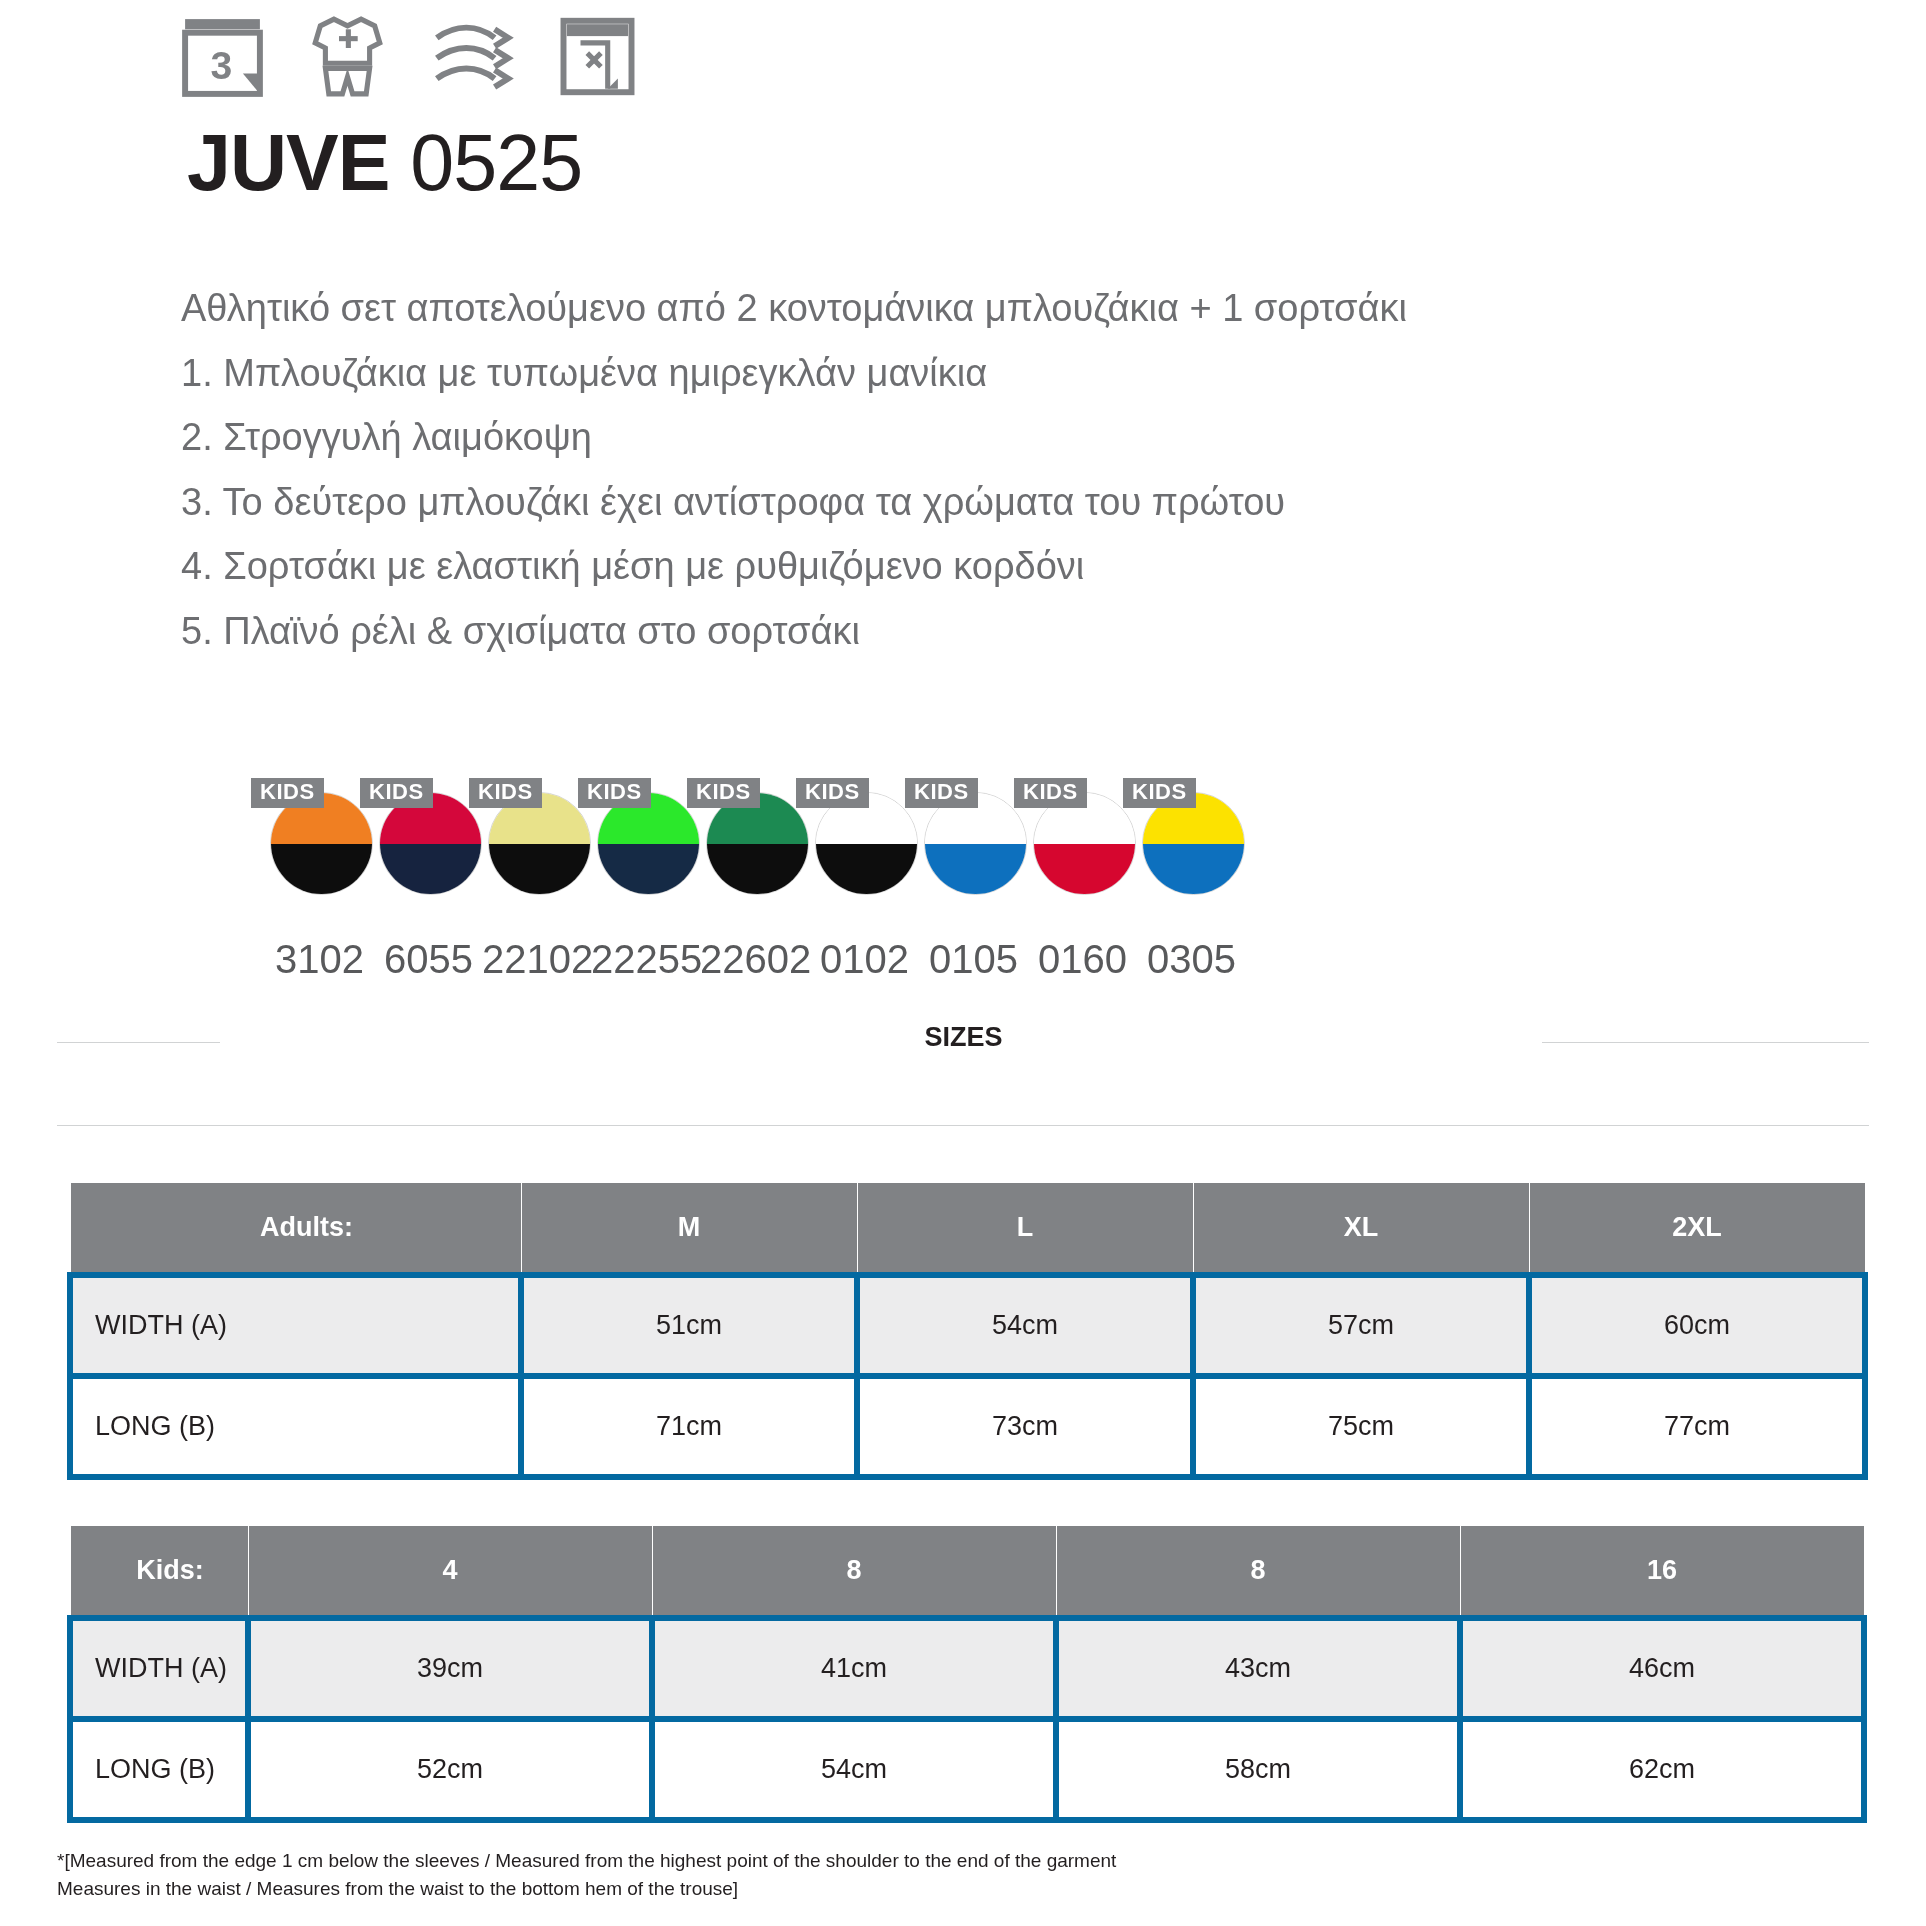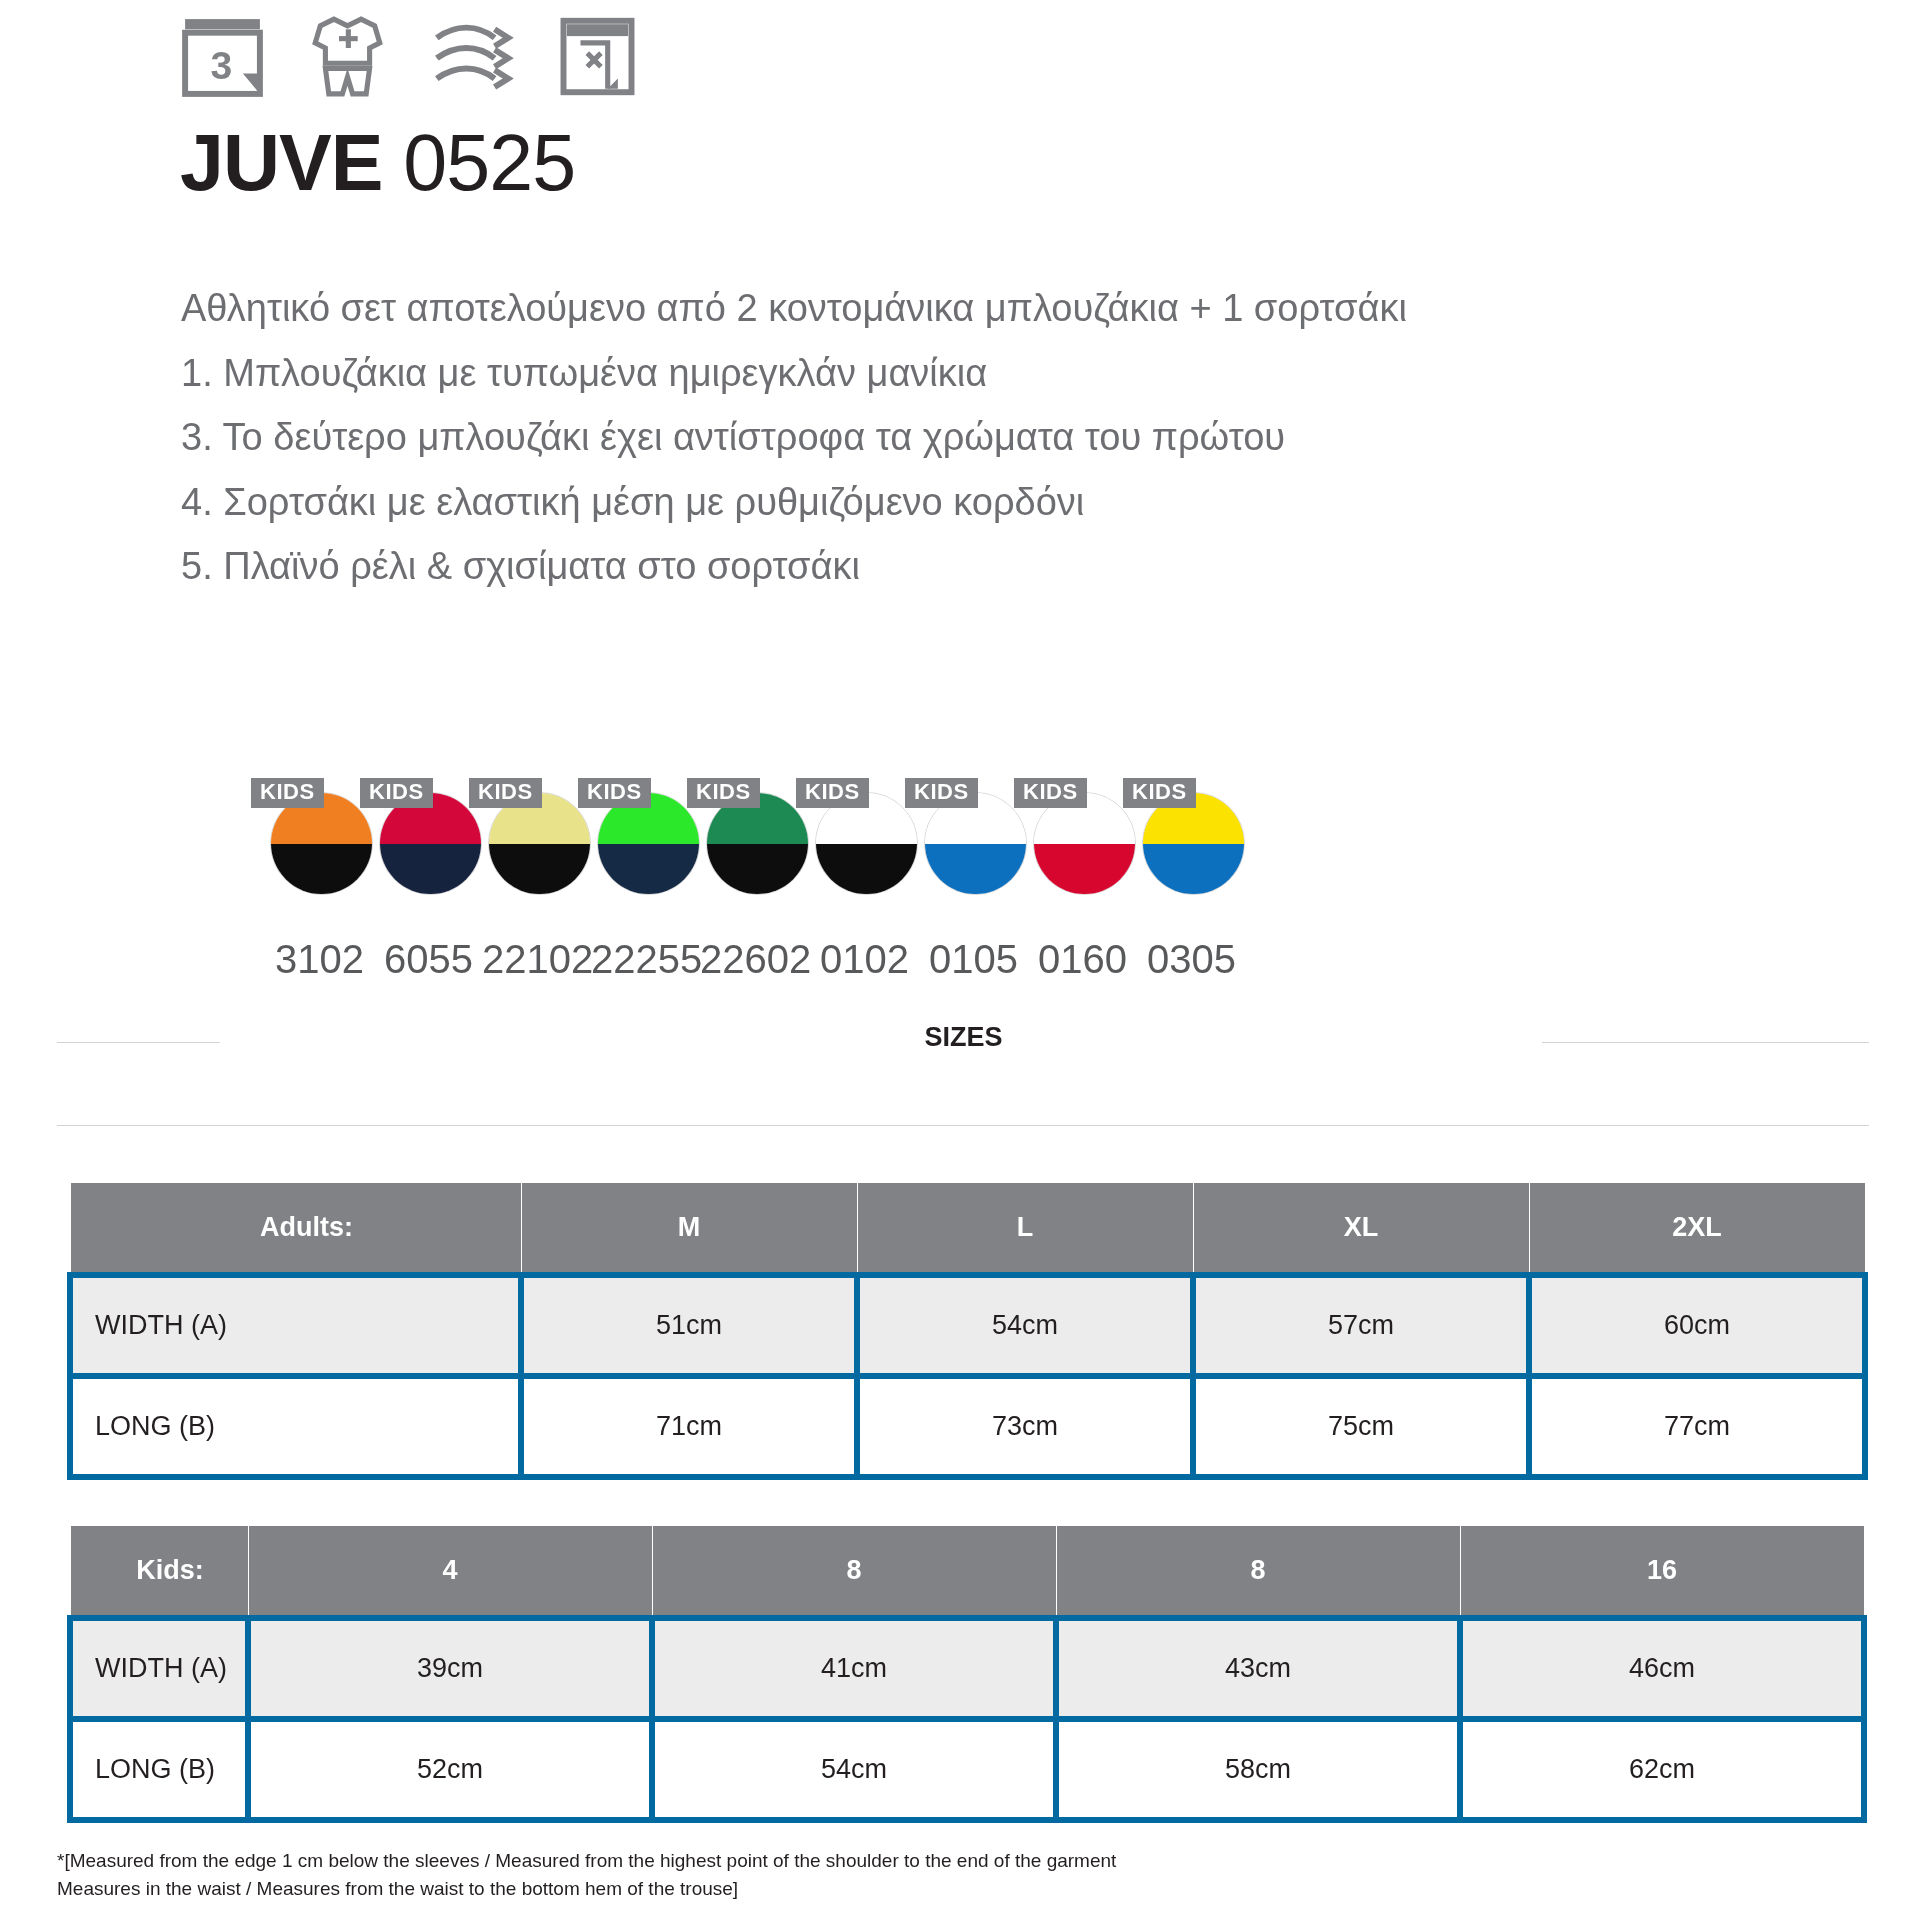--- a/index.html
+++ b/index.html
@@ -34,21 +34,21 @@
   }
   .care-icon {
     width: 85px;
     height: 85px;
     display: block;
   }
 
   
   .title {
     position: absolute;
-    left: 180px;
+    left: 187px;
     top: 117px;
     font-size: 79px;
     letter-spacing: -1px;
     color: #231f20;
     white-space: nowrap;
   }
   .title .bold {
     font-weight: bold;
   }
   .title .light {
@@ -275,20 +275,21 @@
     </svg>
   </div>
 
   <div class="title">
     <span class="bold">JUVE</span><span> </span><span class="light">0525</span>
   </div>
 
   <div class="desc">
     <p>Αθλητικό σετ αποτελούμενο από 2 κοντομάνικα μπλουζάκια + 1 σορτσάκι</p>
     <p>1. Μπλουζάκια με τυπωμένα ημιρεγκλάν μανίκια</p>
+    <p>2. Στρογγυλή λαιμόκοψη</p>
     <p>3. Το δεύτερο μπλουζάκι έχει αντίστροφα τα χρώματα του πρώτου</p>
     <p>4. Σορτσάκι με ελαστική μέση με ρυθμιζόμενο κορδόνι</p>
     <p>5. Πλαϊνό ρέλι &amp; σχισίματα στο σορτσάκι</p>
   </div>
 
   <div class="colors">
     <div class="color-item">
       <div class="swatch-wrap">
         <div class="swatch">
           <div class="top-half" style="background: rgb(240, 127, 34);"></div>

